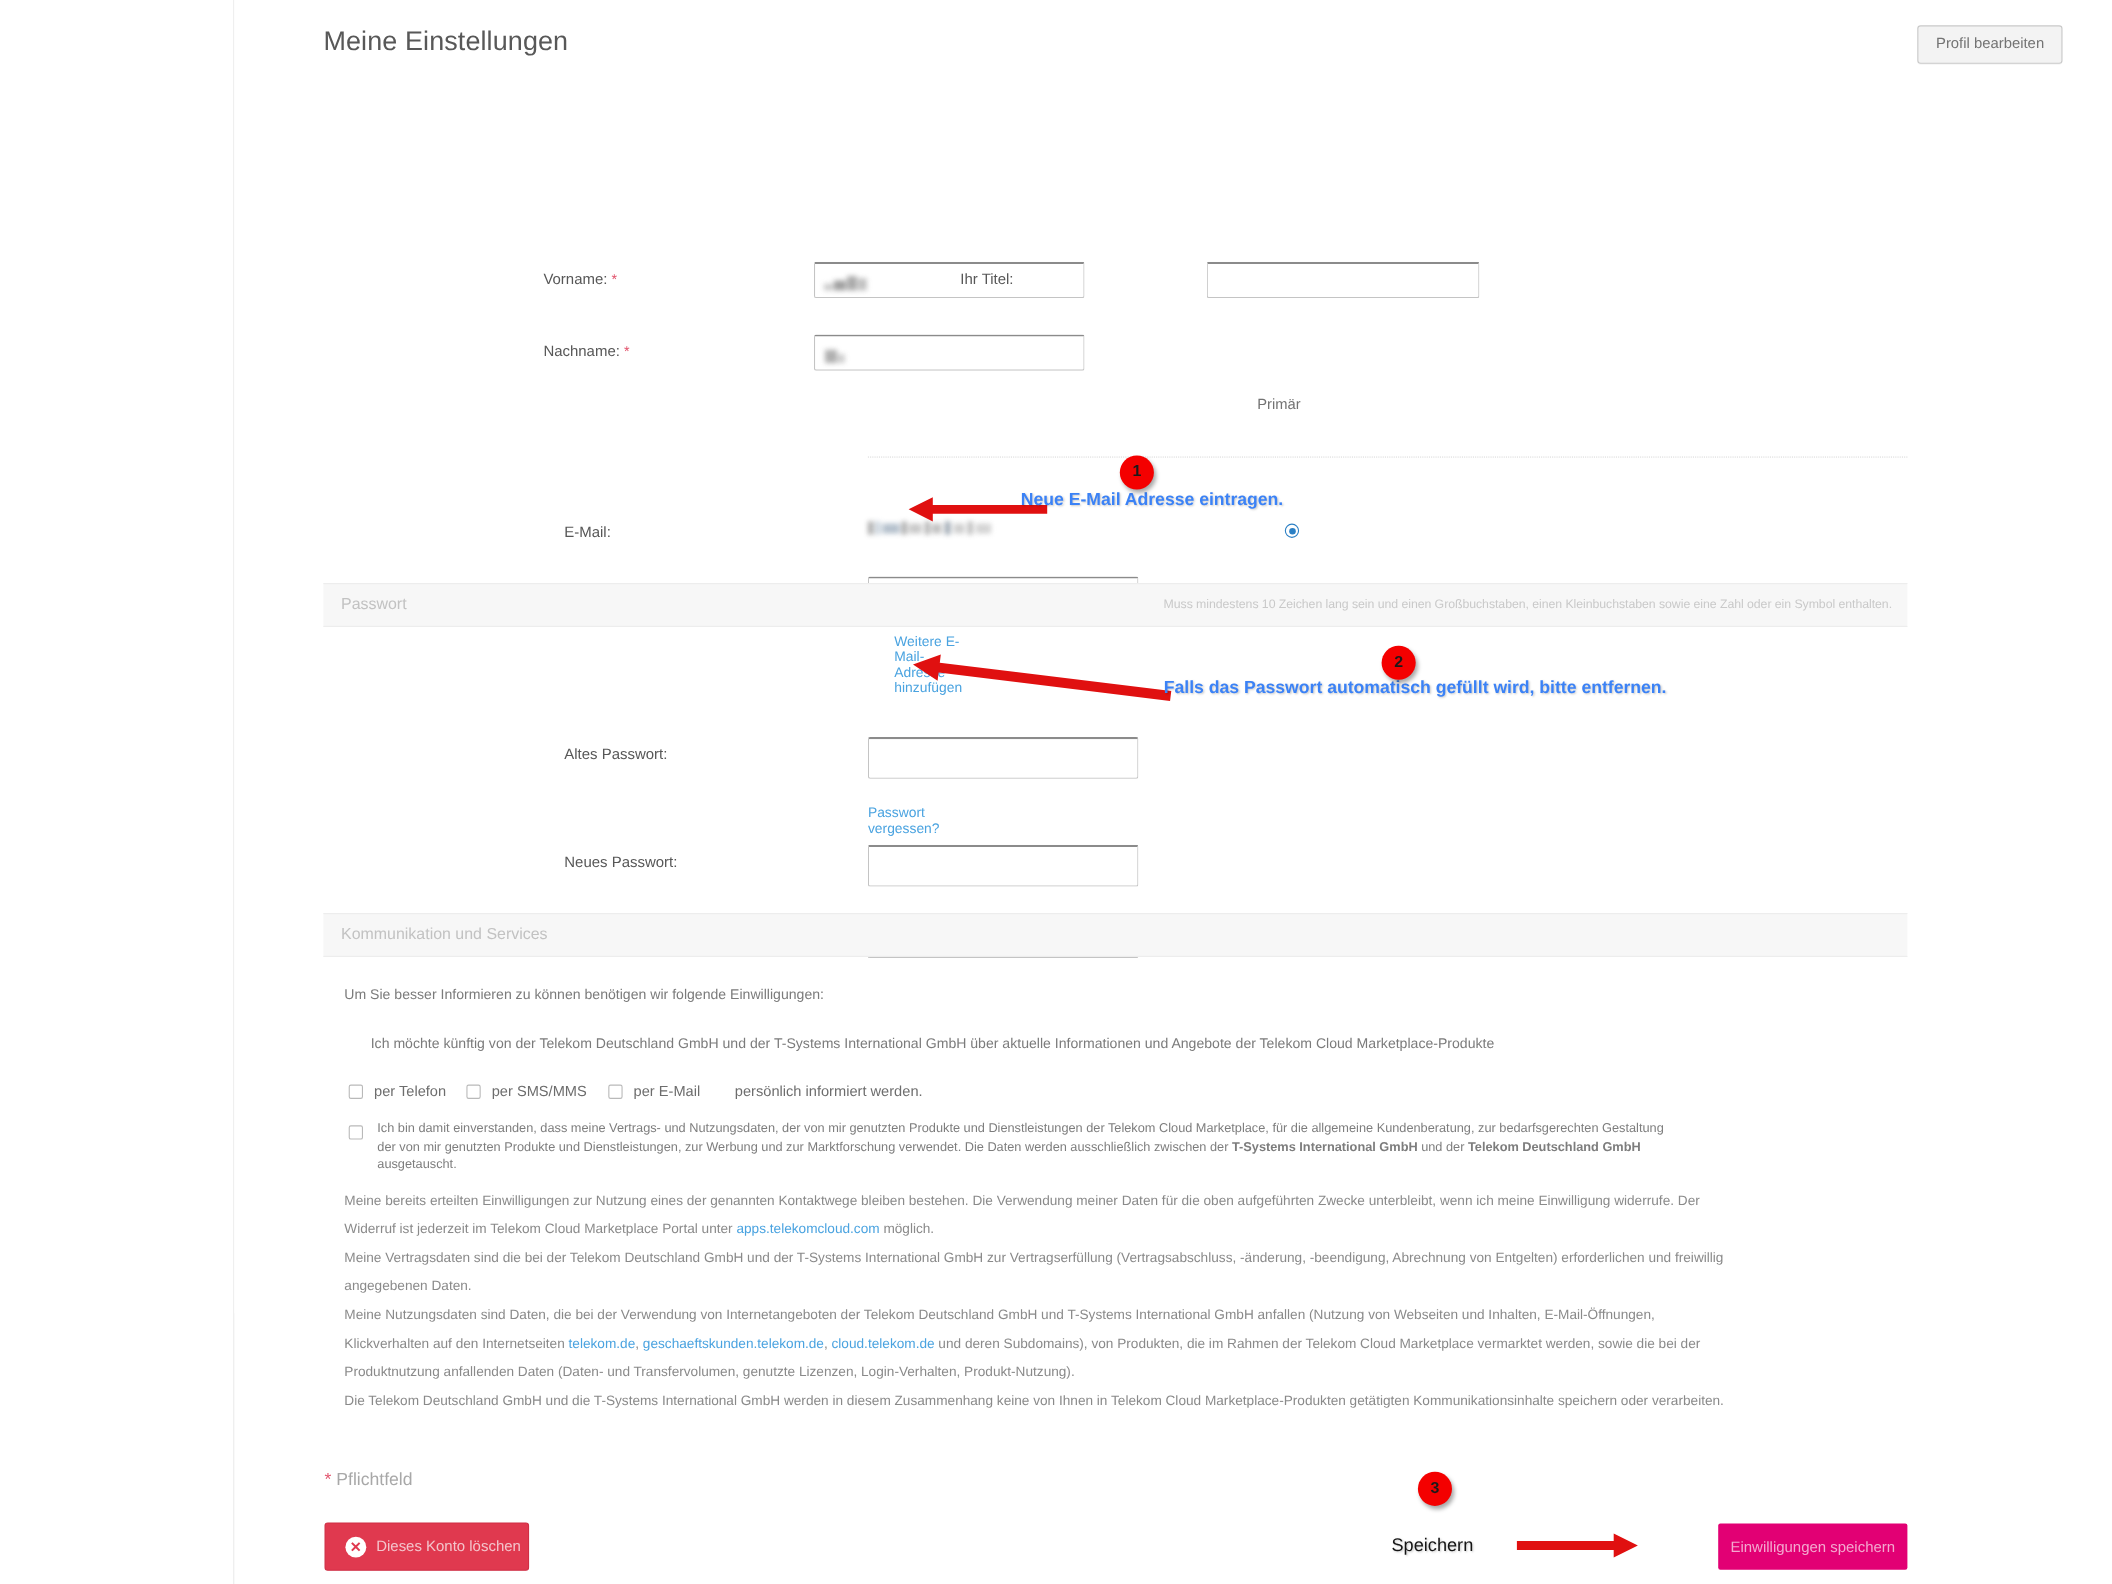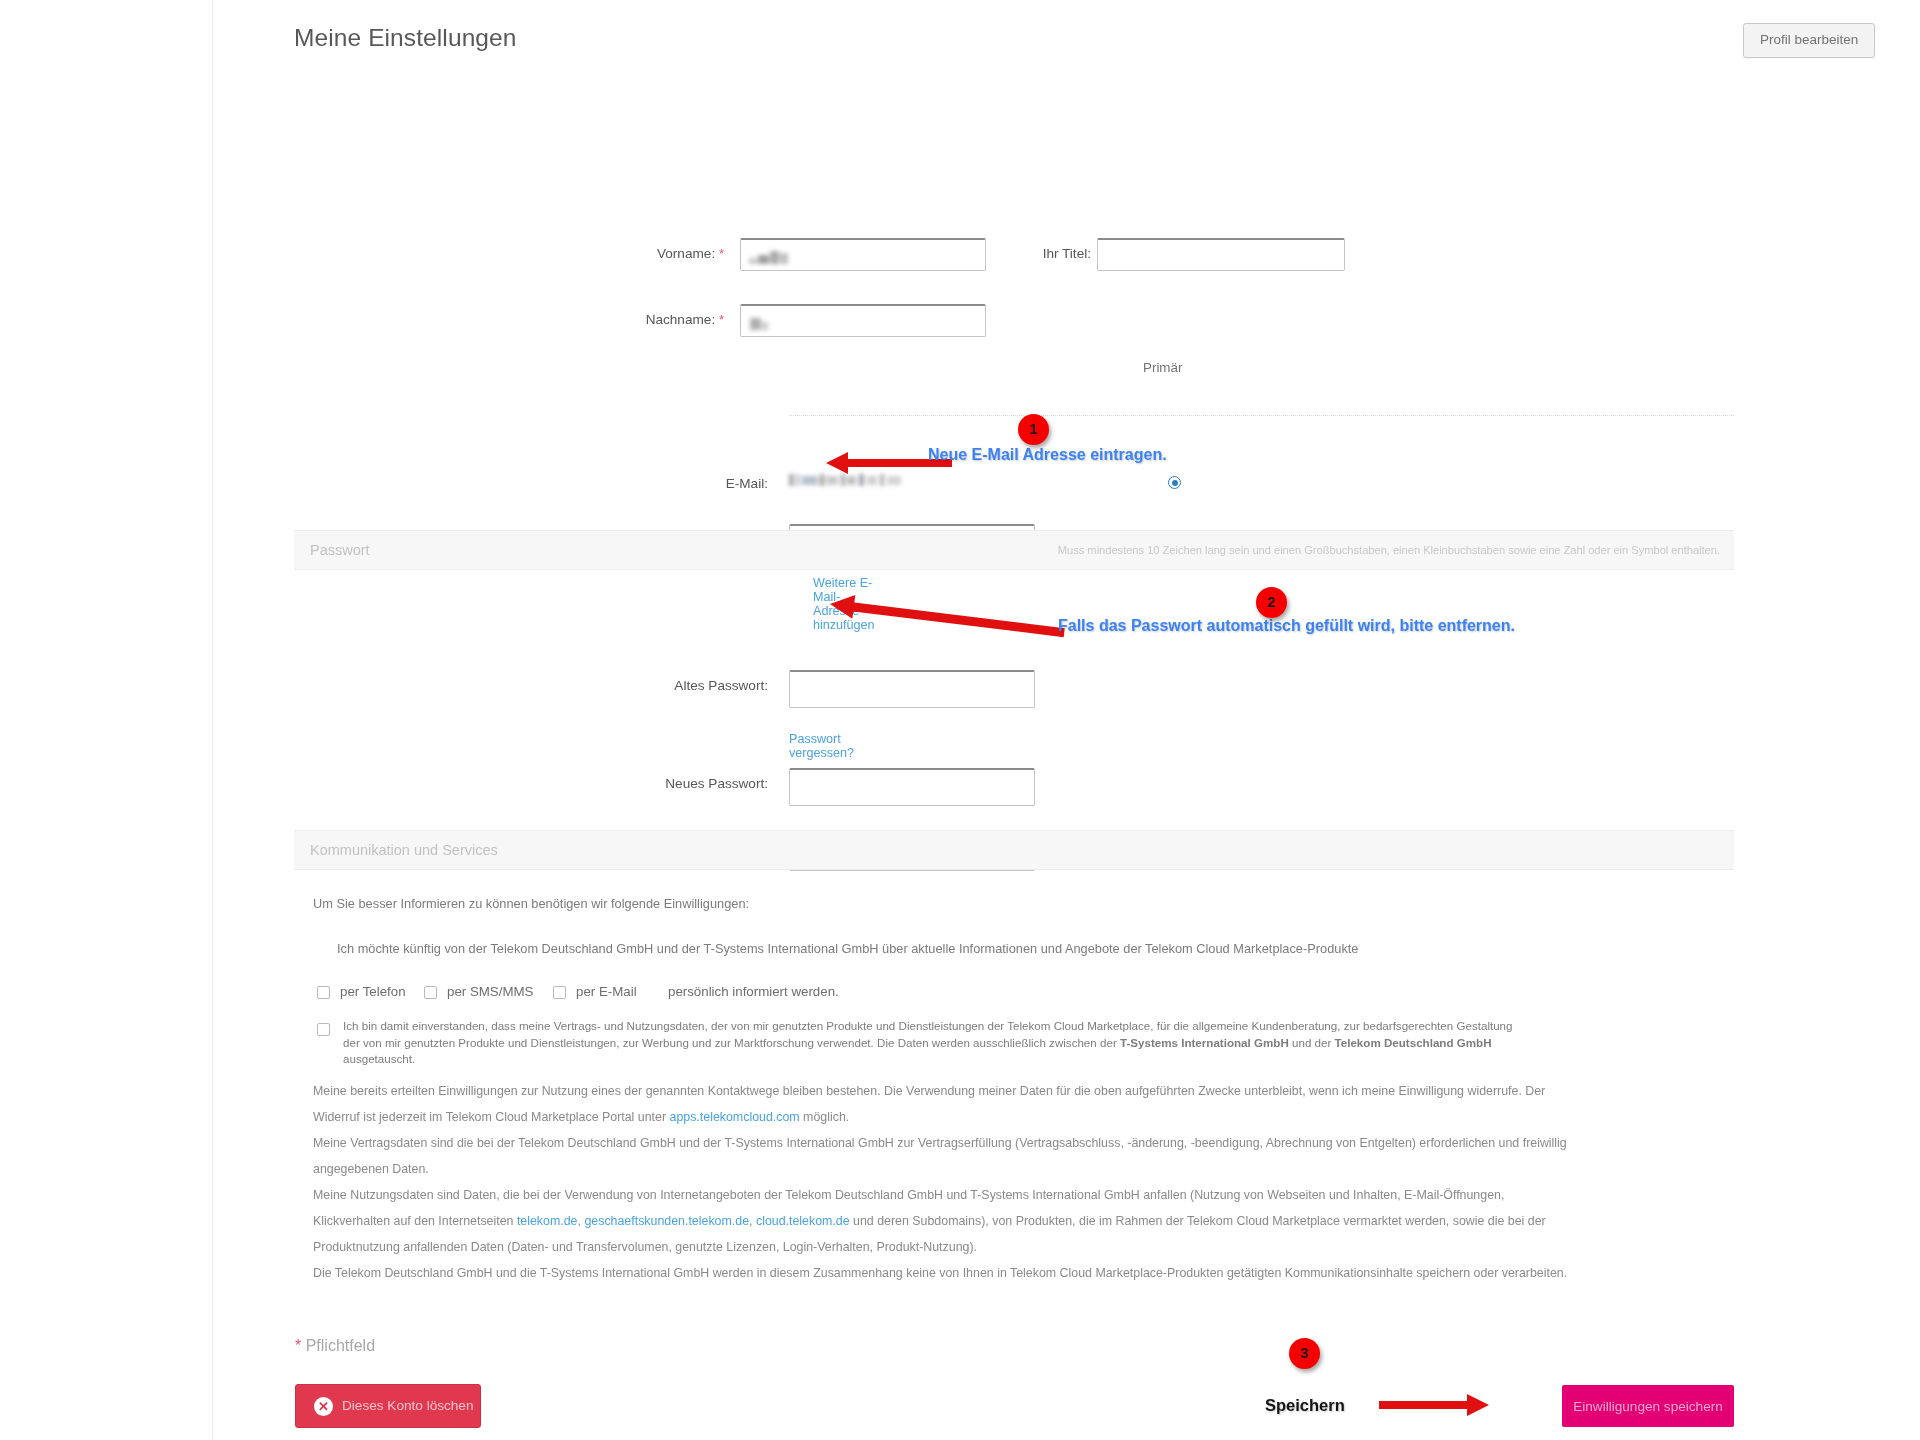--- a/index.html
+++ b/index.html
@@ -94,21 +94,21 @@
     top: 13px;
     font-size: 11.2px;
     color: #c9c9c9;
     letter-spacing: -.05px;
   }
 
   
   .fieldrow { position: absolute; }
   .flabel {
     position: absolute;
-    text-align: right;
+    text-align: left;
     font-size: 13.6px;
     color: #575757;
     white-space: nowrap;
   }
   .req { color: #e2556e; font-size: 13px; }
   .tinput {
     position: absolute;
     box-sizing: border-box;
     height: 33px;
     background: #ffffff;
@@ -276,21 +276,21 @@
     white-space: nowrap;
     text-shadow: 1px 1px 2px rgba(0,0,0,.22);
     z-index: 39;
   }
   .anno-arrow { position: absolute; z-index: 38; }
   .anno-arrow svg { display: block; overflow: visible; }
 
   .speichern-label {
     position: absolute;
     font-size: 16.5px;
-    font-weight: 700;
+    font-weight: 400;
     color: #141414;
     text-shadow: 1px 1px 2px rgba(0,0,0,.22);
     z-index: 39;
   }
 </style>
 </head>
 <body>
 
 <div id="page">
 

